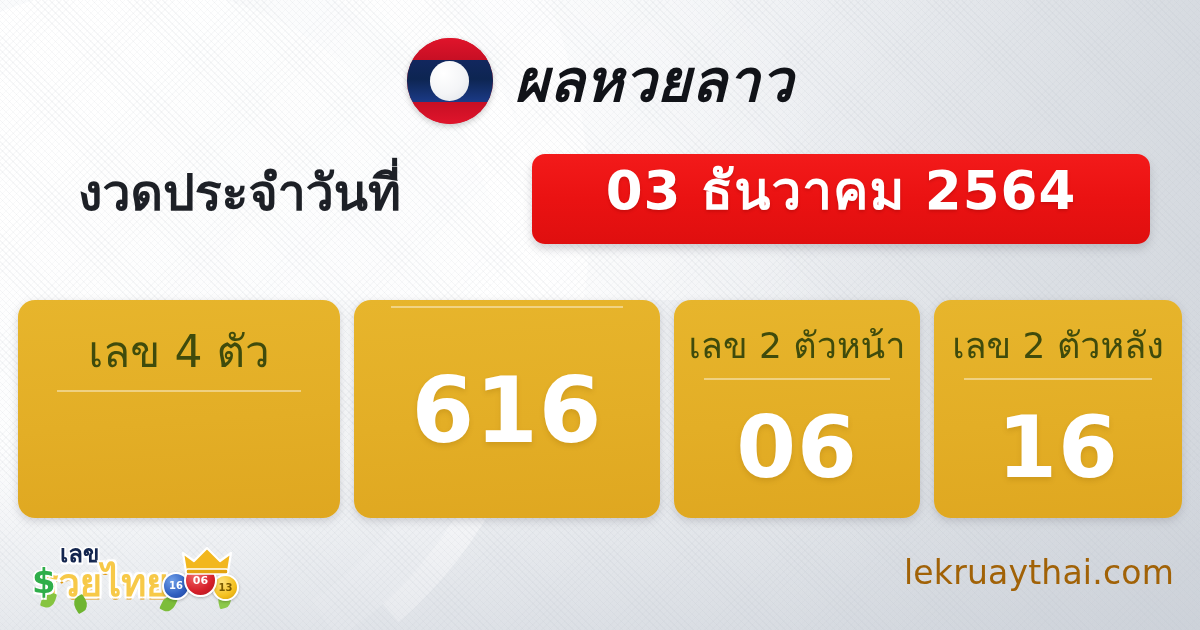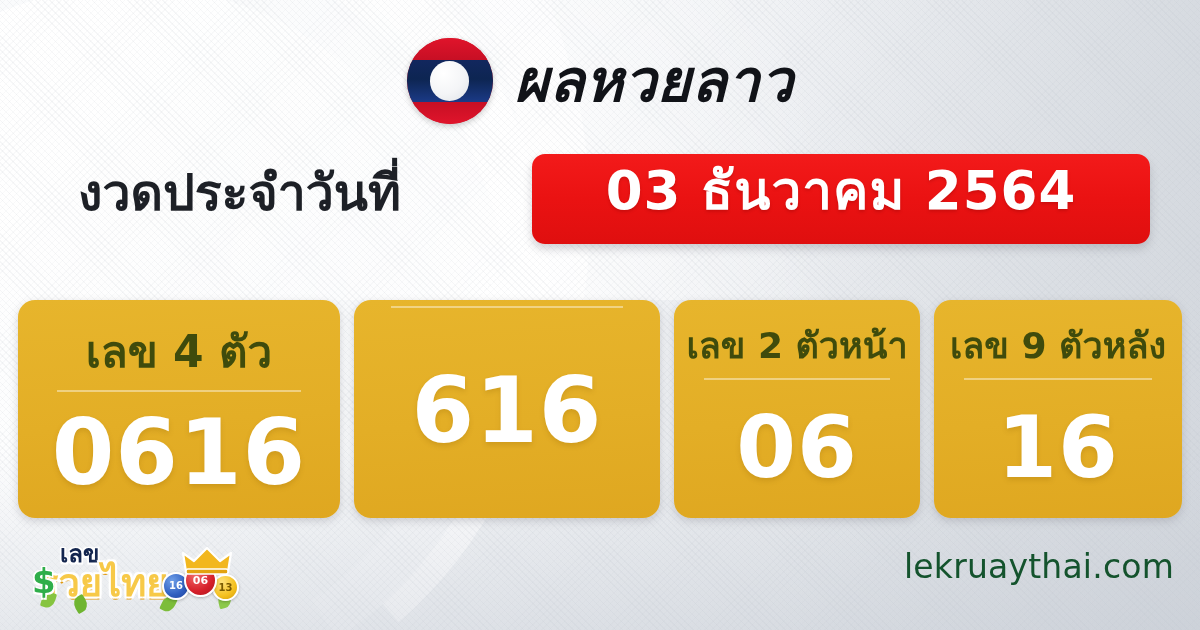--- a/index.html
+++ b/index.html
@@ -149,21 +149,21 @@
   }
   .card {
     position:absolute; top:0; height:218px;
     background:linear-gradient(176deg,#e7b52c 0%,#e3ae26 55%,#dfa720 100%);
     border-radius:17px;
     box-shadow:0 3px 8px rgba(120,120,130,.30);
     display:flex; flex-direction:column; align-items:center;
   }
   .card-label {
     margin-top:20px;
-    color:#3f4b0c; font-weight:700; line-height:1.45;
+    color:#3f4b0c; font-weight:400; line-height:1.45;
     white-space:nowrap;
   }
   .card-rule {
     width:76%; height:2px; margin-top:6px;
     background:rgba(255,255,255,.42);
   }
   .card-value {
     flex:1; display:flex; align-items:center; justify-content:center;
     color:#ffffff; font-weight:700; line-height:1;
     letter-spacing:1px;
@@ -229,22 +229,22 @@
     box-shadow:0 1px 3px rgba(0,0,0,.25);
     z-index:2;
   }
   .ball-blue   { left:140px; top:36px; width:28px; height:28px; background:radial-gradient(circle at 34% 28%,#6f9fe8 0%,#2f5fc0 60%,#20429a 100%); font-size:10px; }
   .ball-red    { left:162px; top:28px; width:33px; height:33px; background:radial-gradient(circle at 34% 28%,#f26d6d 0%,#d6202a 60%,#ab141c 100%); }
   .ball-yellow { left:190px; top:38px; width:27px; height:27px; background:radial-gradient(circle at 34% 28%,#ffe27a 0%,#f4c01f 60%,#d39a08 100%); color:#7a5a00; font-size:10px; }
   #crown {
     position:absolute; left:160px; top:10px; z-index:3;
   }
   #url-text {
-    position:absolute; right:26px; top:16px;
-    font-size:33px; color:#14532d; font-weight:400;
+    position:absolute; right:26px; top:22px;
+    font-size:33px; color:#a16207; font-weight:400;
     line-height:1.3; letter-spacing:.2px;
   }
 </style>
 </head>
 <body>
 
 <div id="bg-root">
   <div class="whitewash"></div>
   <div class="swoosh sw4"></div>
   <div class="swoosh sw1"></div>
@@ -272,36 +272,35 @@
   <div id="date-banner">
     <div id="date-text">03  ธันวาคม  2564</div>
   </div>
 </div>
 
 <div id="cards">
 
   <div class="card c1">
     <div class="card-label">เลข 4 ตัว</div>
     <div class="card-rule"></div>
-    <div class="card-value">0616</div>
   </div>
 
   <div class="card c2">
     <div class="card-rule"></div>
     <div class="card-value">616</div>
   </div>
 
   <div class="card c3">
     <div class="card-label">เลข 2 ตัวหน้า</div>
     <div class="card-rule"></div>
     <div class="card-value">06</div>
   </div>
 
   <div class="card c4">
-    <div class="card-label">เลข 9 ตัวหลัง</div>
+    <div class="card-label">เลข 2 ตัวหลัง</div>
     <div class="card-rule"></div>
     <div class="card-value">16</div>
   </div>
 
 </div>
 
 <div id="footer">
 
   <div id="brand-logo">
     <div class="leaf lf1"></div>

